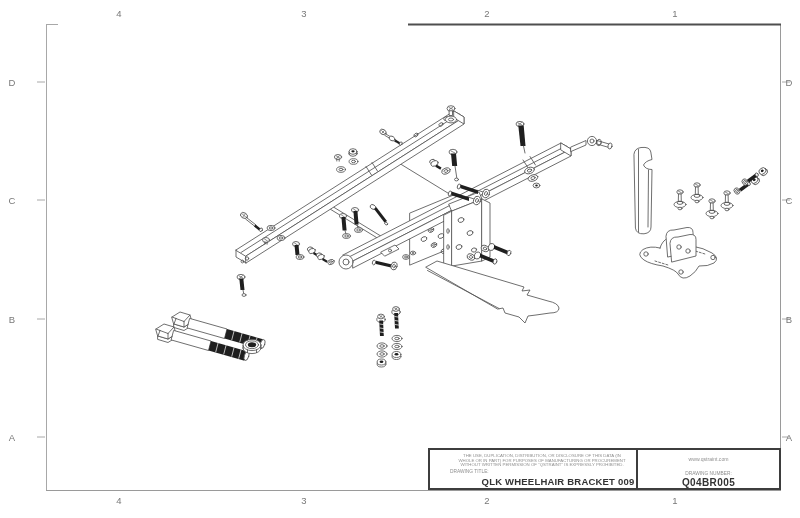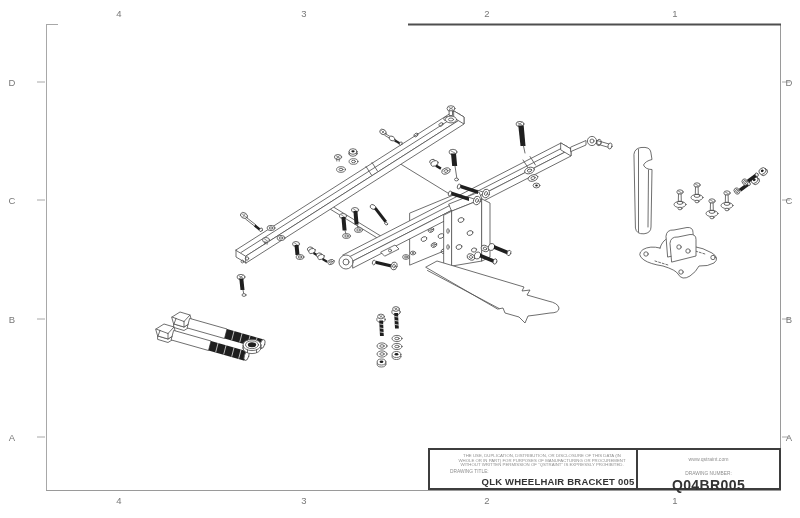--- a/index.html
+++ b/index.html
@@ -19,21 +19,21 @@
         color:#8f8f8f;white-space:nowrap;}
   .tb-title-label{position:absolute;left:20px;top:19px;font-size:6px;
         transform:scale(0.8);transform-origin:left top;color:#8f8f8f;white-space:nowrap;}
   .tb-title{position:absolute;left:128px;top:26px;transform:translateX(-50%);
         font-size:9.5px;font-weight:bold;color:#333;white-space:nowrap;letter-spacing:0.2px;}
   .tb-site{position:absolute;left:0;right:0;top:7px;text-align:center;font-size:6px;
         transform:scale(0.85);transform-origin:center top;color:#8f8f8f;}
   .tb-num-label{position:absolute;left:0;right:0;top:21px;text-align:center;font-size:6px;
         transform:scale(0.8);transform-origin:center top;color:#8f8f8f;}
   .tb-number{position:absolute;left:0;right:0;top:27px;text-align:center;
-        font-size:14px;font-weight:bold;color:#333;letter-spacing:0.4px;}
+        font-size:10px;font-weight:bold;color:#333;letter-spacing:0.4px;}
   
   .w{fill:#ffffff;}
   .dk{fill:#1f1f1f;stroke:none;}
   .hl{stroke:#ffffff;stroke-width:0.7;}
 </style>
 </head>
 <body>
 
 <div class="page">
 
@@ -402,21 +402,21 @@
   <div class="zone-label" style="left:789px;top:437px">A</div>
 
   <div class="title-block">
     <div class="tb-left">
       <div class="tb-disclaimer">
         <div>THE USE, DUPLICATION, DISTRIBUTION, OR DISCLOSURE OF THIS DATA (IN</div>
         <div>WHOLE OR IN PART) FOR PURPOSES OF MANUFACTURING OR PROCUREMENT</div>
         <div>WITHOUT WRITTEN PERMISSION OF "QSTRAINT" IS EXPRESSLY PROHIBITED.</div>
       </div>
       <div class="tb-title-label">DRAWING TITLE:</div>
-      <div class="tb-title">QLK WHEELHAIR BRACKET 005</div>
+      <div class="tb-title">QLK WHEELHAIR BRACKET 009</div>
     </div>
     <div class="tb-right">
       <div class="tb-site">www.qstraint.com</div>
       <div class="tb-num-label">DRAWING NUMBER:</div>
       <div class="tb-number">Q04BR005</div>
     </div>
   </div>
 
 </div>
 

